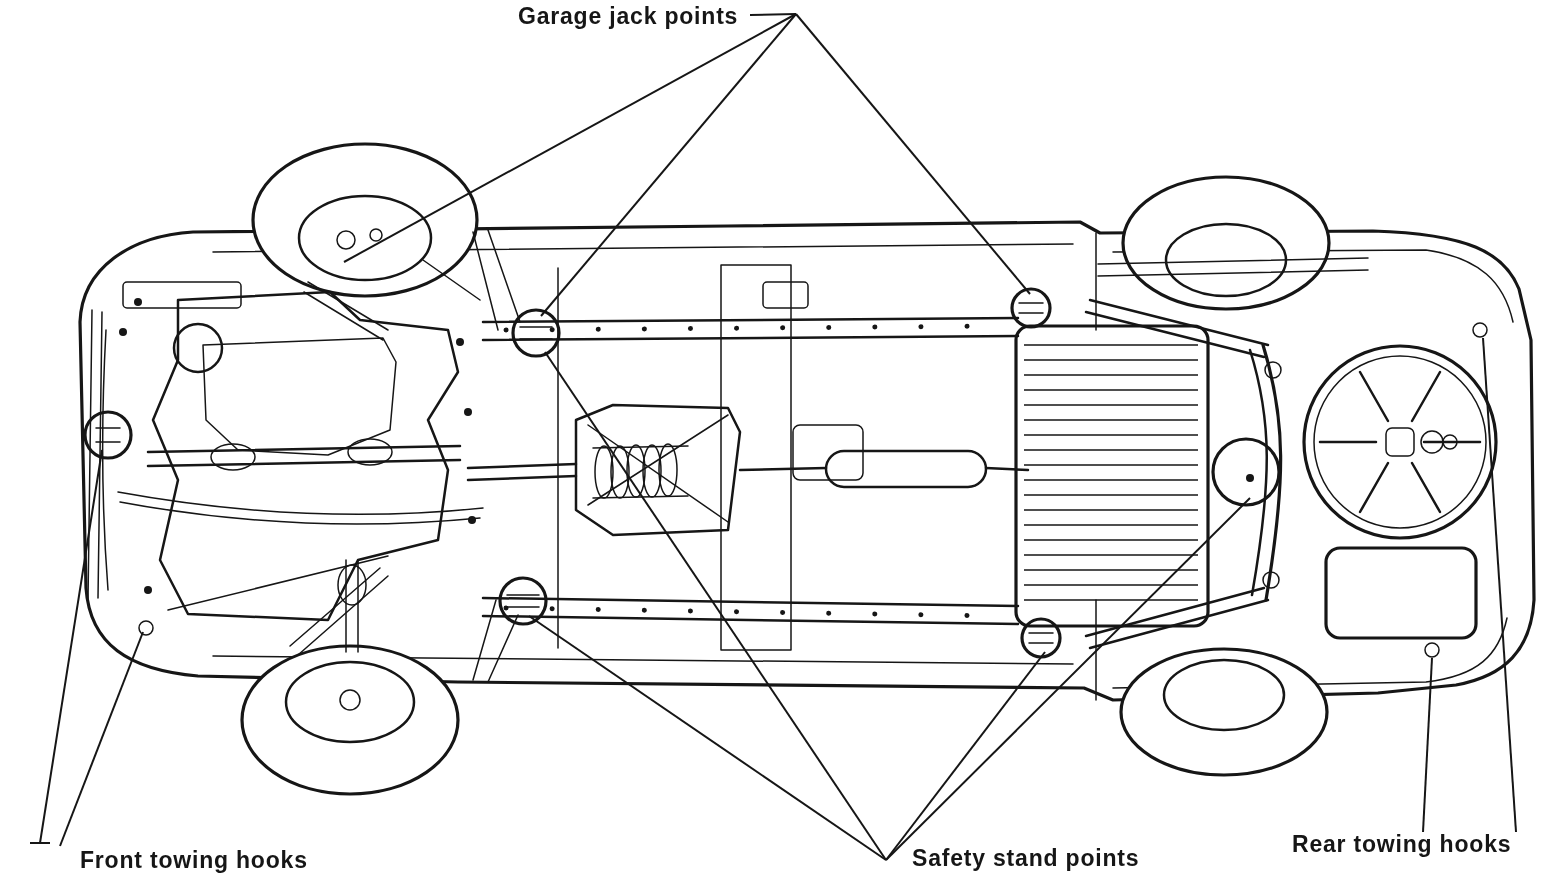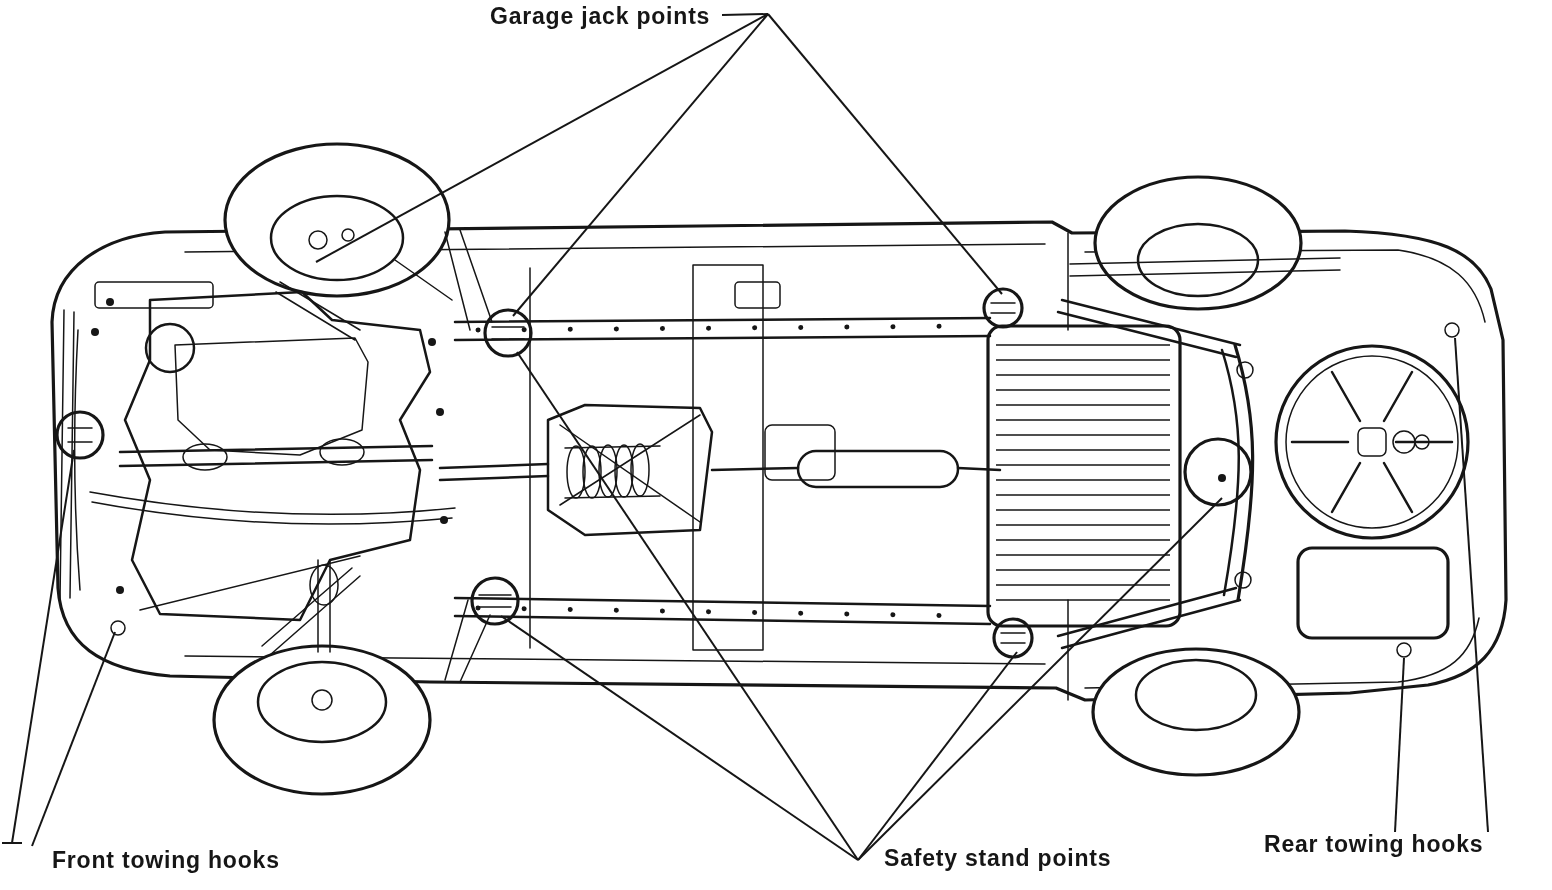--- a/index.html
+++ b/index.html
@@ -2,20 +2,21 @@
 <html style="--ink: #161616; --background: #ffffff;"><head>
 <meta charset="utf-8">
 <style>
   :root { --ink:#161616; --background:#ffffff; }
   * { box-sizing:border-box; }
   html,body { margin:0; padding:0; background:var(--background); }
   .stage {
     position:relative; width:1552px; height:890px; margin:0 auto;
     background:var(--background); overflow:hidden;
     font-family:"Liberation Sans", sans-serif;
+    padding-left:28px;
   }
   svg { display:block; color:var(--ink); }
   .stroke { fill:none; stroke:currentColor; stroke-width:2.5; stroke-linecap:round; stroke-linejoin:round; }
   .thick  { stroke-width:3.2; }
   .thin   { stroke-width:1.5; }
   .wfill  { fill:var(--background); }
   .dots   { stroke:currentColor; stroke-width:5; stroke-linecap:round; stroke-dasharray:0.1 46; fill:none; }
   .label  {
     fill:var(--ink);
     font-family:"Liberation Sans", sans-serif;

